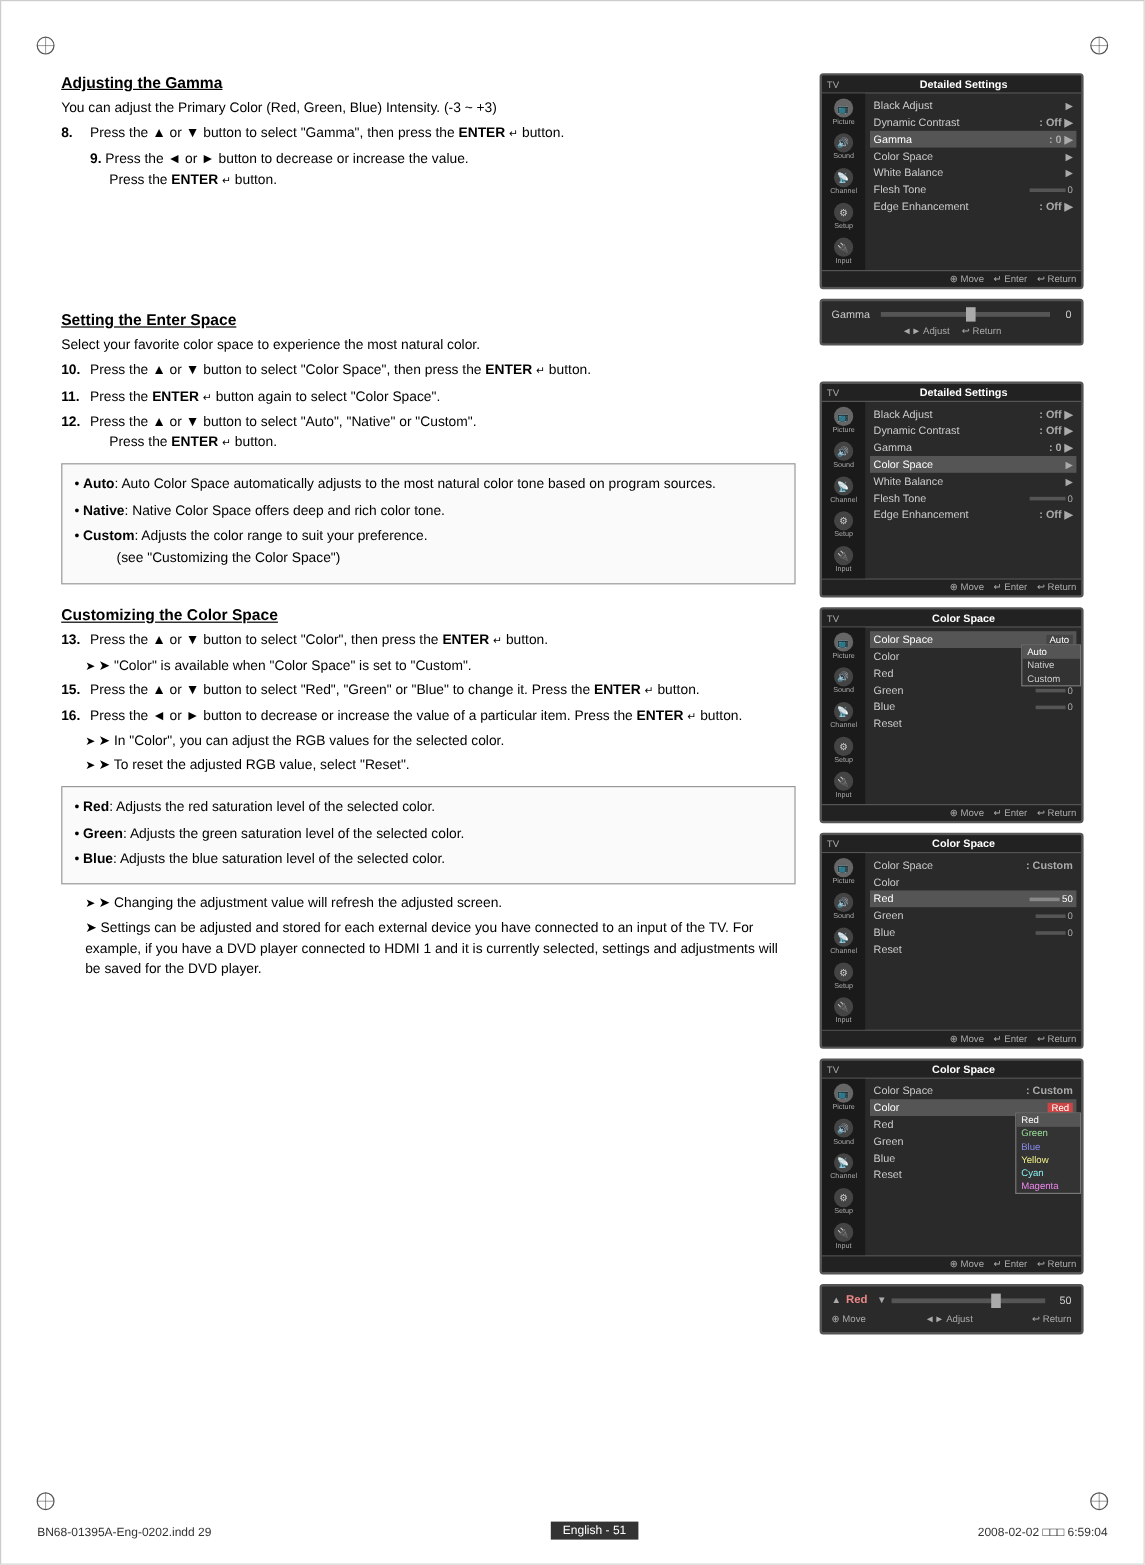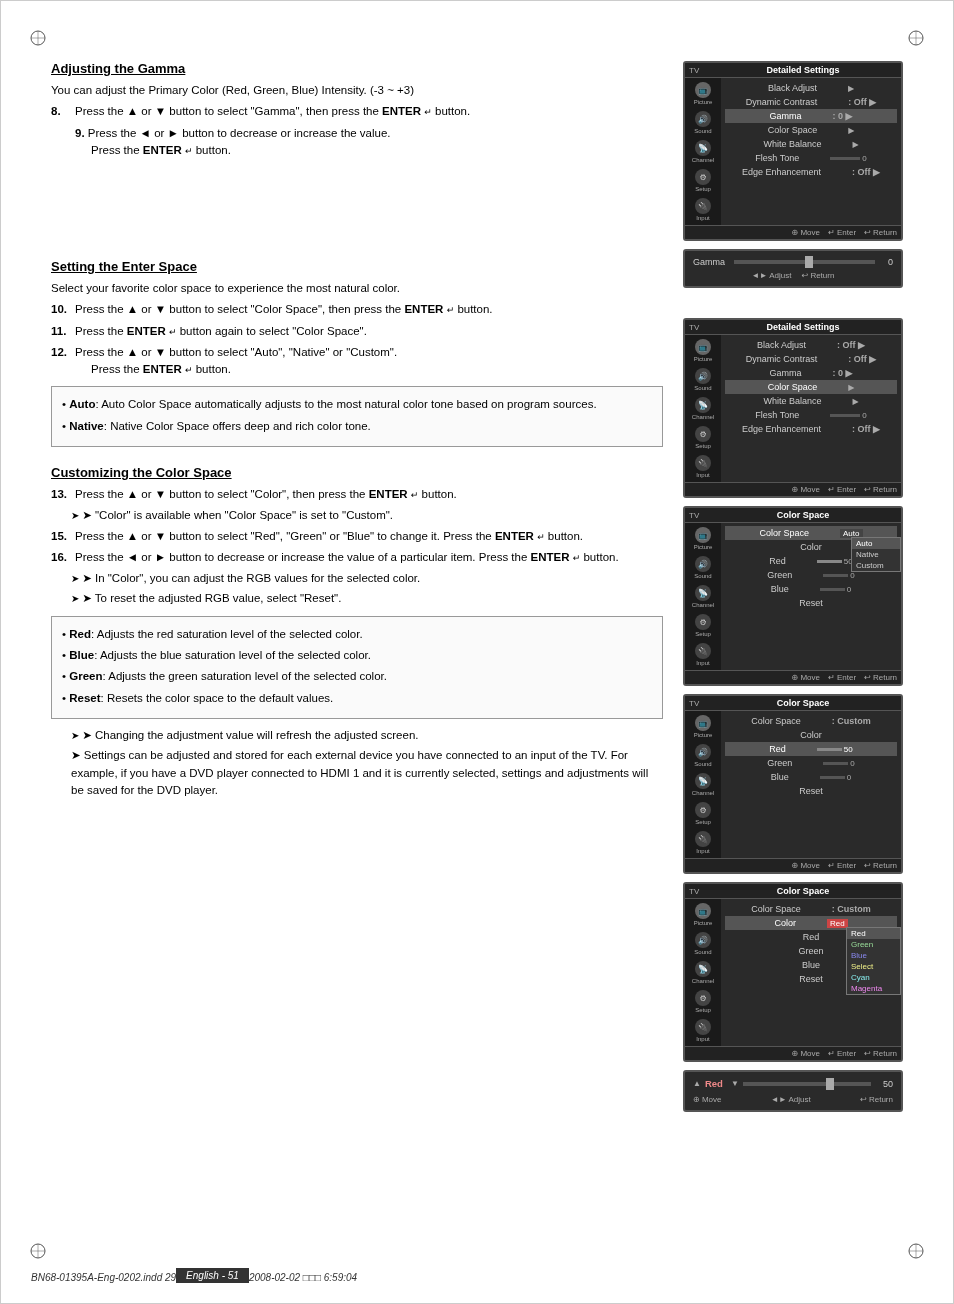--- a/index.html
+++ b/index.html
@@ -121,21 +121,21 @@
     .tv-nav-item.active .icon {
       background: #666;
       color: #fff;
     }
     .tv-menu-content {
       flex: 1;
       padding: 3px 4px;
     }
     .tv-menu-item {
       display: flex;
-      justify-content: center;
+      justify-content: space-between;
       align-items: center;
       padding: 2px 3px;
       color: #ccc;
       font-size: 9px;
       border-bottom: none;
       gap: 31px;
     }
     .tv-menu-item.highlighted {
       background: #555;
       color: #fff;
@@ -216,26 +216,25 @@
       color: #aaa;
       margin-top: 2px;
     }
 
     .page-footer {
       position: absolute;
       bottom: 20px;
       left: 0;
       right: 0;
       display: flex;
-      justify-content: flex-start;
+      justify-content: space-between;
       align-items: flex-end;
       padding: 0 30px;
       font-size: 10px;
       color: #333;
-      font-style: italic;
     }
     .page-number-box {
       background: #333;
       color: #fff;
       padding: 2px 10px;
       font-size: 10px;
     }
   </style>
 </head>
 <body>
@@ -303,20 +302,21 @@
           <span>Press the <span class="bold">ENTER</span> <span style="font-size:9px;">↵</span> button again to select "Color Space".</span>
         </div>
         <div class="step">
           <span class="step-num bold">12.</span>
           <span>Press the ▲ or ▼ button to select "Auto", "Native" or "Custom".<br>
           <span style="margin-left:16px;">Press the <span class="bold">ENTER</span> <span style="font-size:9px;">↵</span> button.</span></span>
         </div>
         <div class="info-box">
           <div class="bullet">• <span class="bold">Auto</span>: Auto Color Space automatically adjusts to the most natural color tone based on program sources.</div>
           <div class="bullet">• <span class="bold">Native</span>: Native Color Space offers deep and rich color tone.</div>
+          <div class="bullet">• <span class="bold">Custom</span>: Adjusts the color range to suit your preference.<br>&nbsp;&nbsp;&nbsp;&nbsp;&nbsp;&nbsp;&nbsp;&nbsp;&nbsp;&nbsp;&nbsp;(see "Customizing the Color Space")</div>
         </div>
       </div>
 
       <div class="section">
         <h2>Customizing the Color Space</h2>
         <div class="step">
           <span class="step-num bold">13.</span>
           <span>Press the ▲ or ▼ button to select "Color", then press the <span class="bold">ENTER</span> <span style="font-size:9px;">↵</span> button.</span>
         </div>
         <div class="arrow-note">➤  "Color" is available when "Color Space" is set to "Custom".</div>
@@ -326,23 +326,22 @@
         </div>
         <div class="step">
           <span class="step-num bold">16.</span>
           <span>Press the ◄ or ► button to decrease or increase the value of a particular item. Press the <span class="bold">ENTER</span> <span style="font-size:9px;">↵</span> button.</span>
         </div>
         <div class="arrow-note">➤  In "Color", you can adjust the RGB values for the selected color.</div>
         <div class="arrow-note">➤  To reset the adjusted RGB value, select "Reset".</div>
 
         <div class="info-box">
           <div class="bullet">• <span class="bold">Red</span>: Adjusts the red saturation level of the selected color.</div>
+          <div class="bullet">• <span class="bold">Green</span>: Adjusts the green saturation level of the selected color.</div>
           <div class="bullet">• <span class="bold">Blue</span>: Adjusts the blue saturation level of the selected color.</div>
-          <div class="bullet">• <span class="bold">Green</span>: Adjusts the green saturation level of the selected color.</div>
-          <div class="bullet">• <span class="bold">Reset</span>: Resets the color space to the default values.</div>
         </div>
         <div class="arrow-note">➤  Changing the adjustment value will refresh the adjusted screen.</div>
         <div style="font-size:11.5px; line-height:1.5; margin-left:20px; margin-top:3px;">
           ➤  Settings can be adjusted and stored for each external device you have connected to an input of the TV. For example, if you have a DVD player connected to HDMI 1 and it is currently selected, settings and adjustments will be saved for the DVD player.
         </div>
       </div>
 
     </div>
 
     <div class="right-col">
@@ -680,21 +679,21 @@
               </div>
             <div class="tv-menu-item highlighted">
               <span>Color</span>
               <span style="background:#c44; color:#fff; padding:0 3px; font-size:8px;">Red</span>
             </div>
 
             <div style="position:absolute; right:0; top:28px; background:#333; border:1px solid #777; z-index:10; width:55px;">
               <div style="padding:1px 4px; background:#555; color:#fff; font-size:8px;">Red</div>
               <div style="padding:1px 4px; color:#9d9; font-size:8px;">Green</div>
               <div style="padding:1px 4px; color:#88e; font-size:8px;">Blue</div>
-              <div style="padding:1px 4px; color:#ee8; font-size:8px;">Select</div>
+              <div style="padding:1px 4px; color:#ee8; font-size:8px;">Yellow</div>
               <div style="padding:1px 4px; color:#8ee; font-size:8px;">Cyan</div>
               <div style="padding:1px 4px; color:#e8e; font-size:8px;">Magenta</div>
             </div>
             <div class="tv-menu-item">
                 <span>Red</span>
               </div>
             <div class="tv-menu-item">
                 <span>Green</span>
               </div>
             <div class="tv-menu-item">

